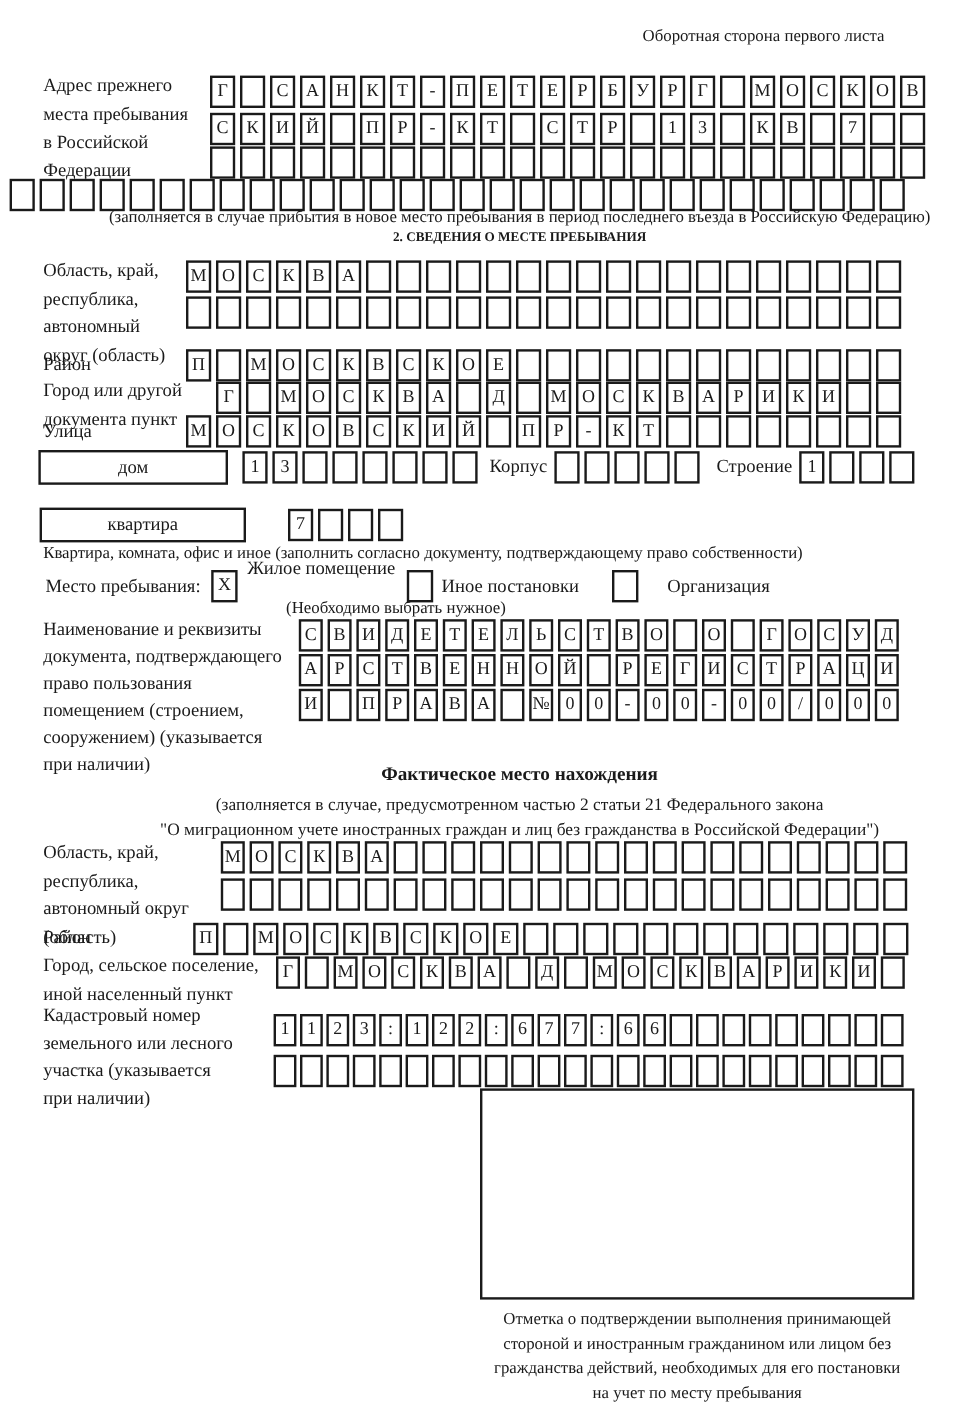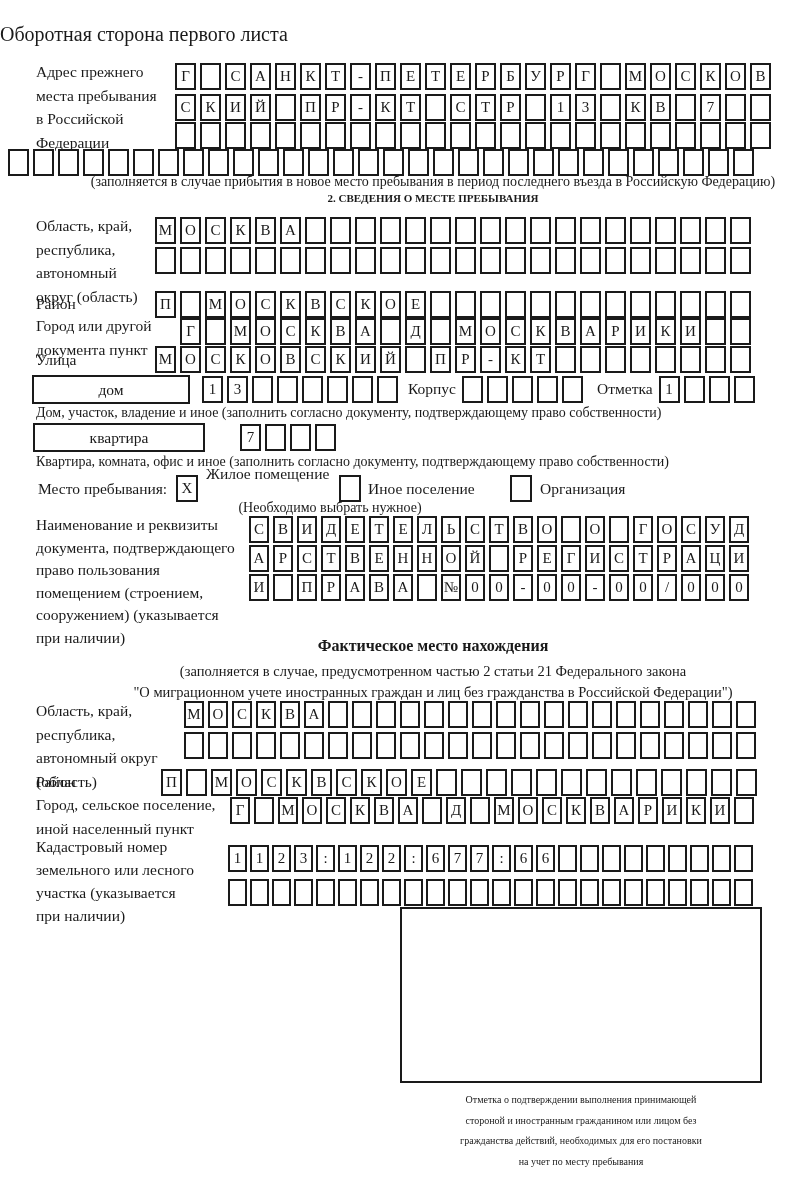--- a/index.html
+++ b/index.html
@@ -22,29 +22,29 @@
   .cells-cad .cell{width:19px;margin-right:3px;}
   .widebox{
     box-sizing:border-box;border:2px solid #1a1a1a;height:29px;display:flex;
     align-items:center;justify-content:center;font-size:15.5px;background:#fff;
   }
   .chkbox{
     box-sizing:border-box;width:22px;height:27px;border:2px solid #1a1a1a;
     font-size:15px;line-height:23px;text-align:center;background:#fff;
   }
   .stampbox{box-sizing:border-box;border:2px solid #1a1a1a;background:#fff;}
-  .caption{font-size:10px;line-height:20.5px;text-align:center;white-space:pre-line;}
+  .caption{font-size:14px;line-height:20.5px;text-align:center;white-space:pre-line;}
   .factnote{font-size:14.5px;line-height:21px;}
 </style>
 </head>
 <body>
 
 <div class="page">
 
-  <div class="abs" style="top:23px;left:0;width:737px;font-size:20px;">Оборотная сторона первого листа</div>
+  <div class="abs" style="top:23px;left:0;width:737px;text-align:right;font-size:14px;">Оборотная сторона первого листа</div>
 
   <div class="abs lbl" style="left:36px;top:60px;">Адрес прежнего
 места пребывания
 в Российской
 Федерации</div>
   <div class="abs cells" style="left:175px;top:63px;">
       <span class="cell">Г</span>
       <span class="cell"></span>
       <span class="cell">С</span>
       <span class="cell">А</span>
@@ -311,46 +311,45 @@
         <span class="cell"></span>
       </div>
     <div class="lbl" style="margin:2px 6px 0 6px;">Корпус</div>
     <div class="cells" style="margin-top:1px;">
         <span class="cell"></span>
         <span class="cell"></span>
         <span class="cell"></span>
         <span class="cell"></span>
         <span class="cell"></span>
       </div>
-    <div class="lbl" style="margin:2px 6px 0 10px;">Отметка</div>
+    <div class="lbl" style="margin:2px 6px 0 10px;">Строение</div>
     <div class="cells" style="margin-top:1px;">
         <span class="cell">1</span>
         <span class="cell"></span>
         <span class="cell"></span>
         <span class="cell"></span>
       </div>
   </div>
-  <div class="abs note" style="left:36px;top:405px;">Дом, участок, владение и иное (заполнить согласно документу, подтверждающему право собственности)</div>
 
   <div class="abs widebox" style="left:33px;top:423px;width:172px;">квартира</div>
   <div class="abs cells" style="left:240px;top:424px;">
       <span class="cell">7</span>
       <span class="cell"></span>
       <span class="cell"></span>
       <span class="cell"></span>
     </div>
   <div class="abs note" style="left:36px;top:454px;">Квартира, комната, офис и иное (заполнить согласно документу, подтверждающему право собственности)</div>
 
   <div class="abs lbl" style="left:38px;top:477px;">Место пребывания:</div>
   <div class="abs chkbox" style="left:176px;top:475px;">X</div>
   <div class="abs lbl" style="left:206px;top:462px;">Жилое помещение</div>
   <div class="abs chkbox" style="left:339px;top:475px;"></div>
-  <div class="abs lbl" style="left:368px;top:477px;">Иное поселение</div>
+  <div class="abs lbl" style="left:368px;top:477px;">Иное постановки</div>
   <div class="abs chkbox" style="left:510px;top:475px;"></div>
-  <div class="abs lbl" style="left:540px;top:477px;">Организация</div>
+  <div class="abs lbl" style="left:556px;top:477px;">Организация</div>
   <div class="abs note" style="left:230px;top:500px;width:200px;text-align:center;">(Необходимо выбрать нужное)</div>
 
   <div class="abs lbl" style="left:36px;top:514px;line-height:22.5px;">Наименование и реквизиты
 документа, подтверждающего
 право пользования
 помещением (строением,
 сооружением) (указывается
 при наличии)</div>
   <div class="abs cells cells-doc" style="left:249px;top:516px;">
       <span class="cell">С</span>

